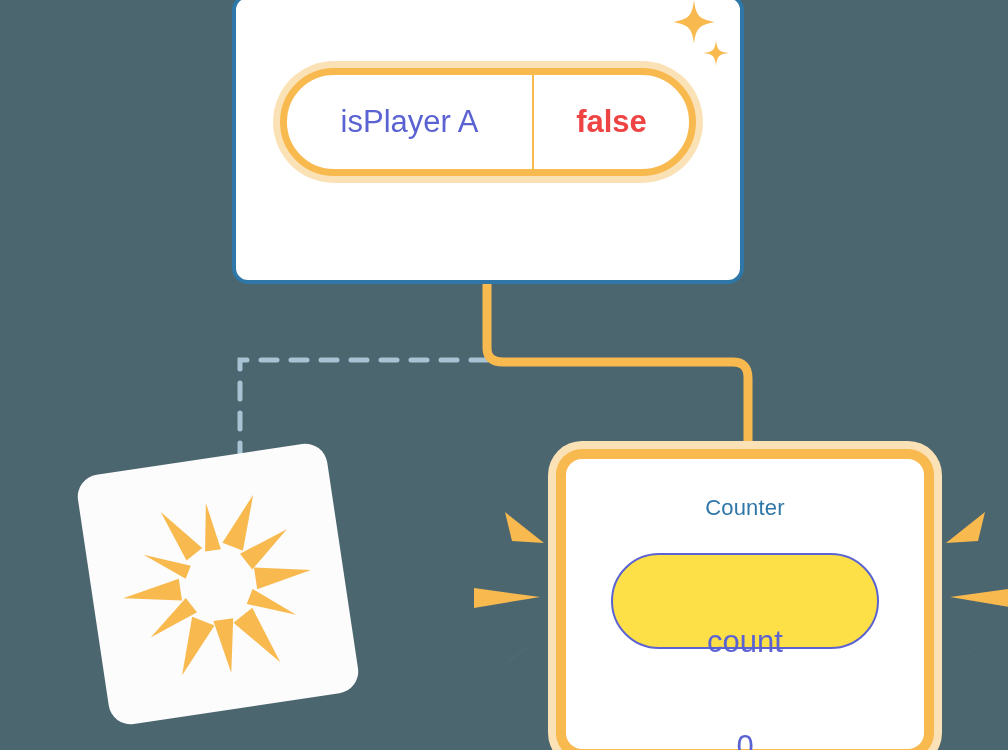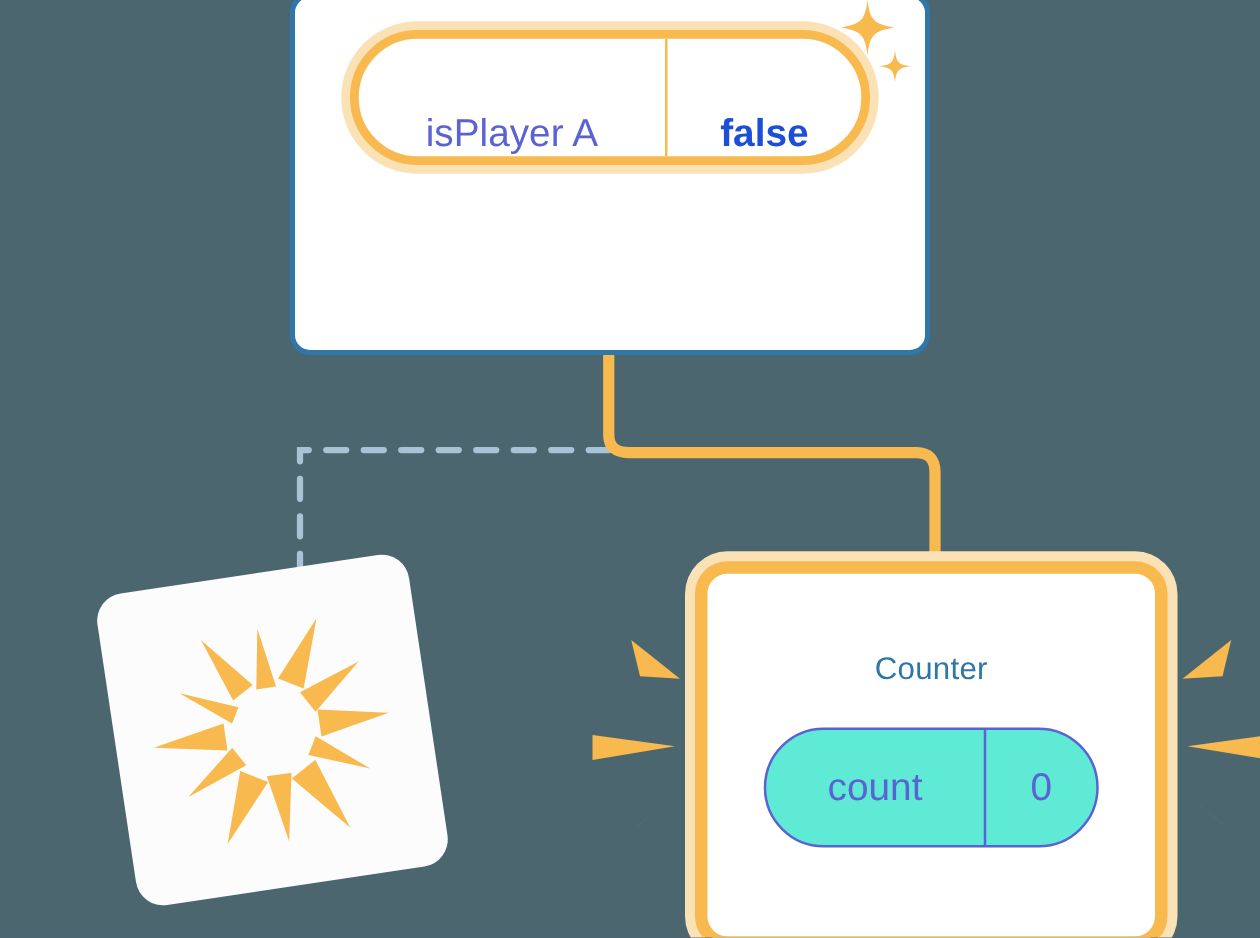--- a/index.html
+++ b/index.html
@@ -82,21 +82,22 @@
   .pill-orange {
     position: relative;
     box-sizing: border-box;
     width: 416px;
     height: 108px;
     border: 7px solid #f8b94f;
     border-radius: 60px;
     background: #ffffff;
     box-shadow: 0 0 0 7px #fbe2b6;
     display: flex;
-    align-items: flex-end;
+    align-items: center;
+    margin-top: 44px;
   }
   .pill-orange .pill-key {
     flex: 0 0 245px;
     display: flex;
     align-items: center;
     justify-content: center;
     color: #5b63d3;
     font-size: 31px;
     font-weight: 400;
   }
@@ -104,21 +105,21 @@
     width: 2px;
     background: #f8b94f;
     align-self: stretch;
     margin: 0;
   }
   .pill-orange .pill-val {
     flex: 1 1 auto;
     display: flex;
     align-items: center;
     justify-content: center;
-    color: #1d4ed8;
+    color: #ef4444;
     font-size: 31px;
     font-weight: 700;
   }
 
   
   .sparkles {
     position: absolute;
     right: -42px;
     top: -28px;
     width: 70px;
@@ -137,34 +138,35 @@
     background: #ffffff;
     border: 10px solid #f8b94f;
     border-radius: 26px;
     box-shadow: 0 0 0 8px #fbe2b6;
     z-index: 4;
     display: flex;
     flex-direction: column;
     align-items: center;
   }
   .card-counter .card-title {
-    margin-top: 64px;
-    font-size: 25px;
+    margin-top: 38px;
+    font-size: 22px;
     text-align: right;
   }
   .pill-blue {
     box-sizing: border-box;
     width: 268px;
     height: 96px;
     margin-top: 34px;
     border: 2px solid #5b63d3;
     border-radius: 54px;
-    background: #5eead4;
+    background: #fde047;
     display: flex;
     align-items: stretch;
+    flex-direction: column;
   }
   .pill-blue .pill-key {
     flex: 0 0 174px;
     display: flex;
     align-items: center;
     justify-content: center;
     color: #5b63d3;
     font-size: 31px;
   }
   .pill-blue .pill-divider {

